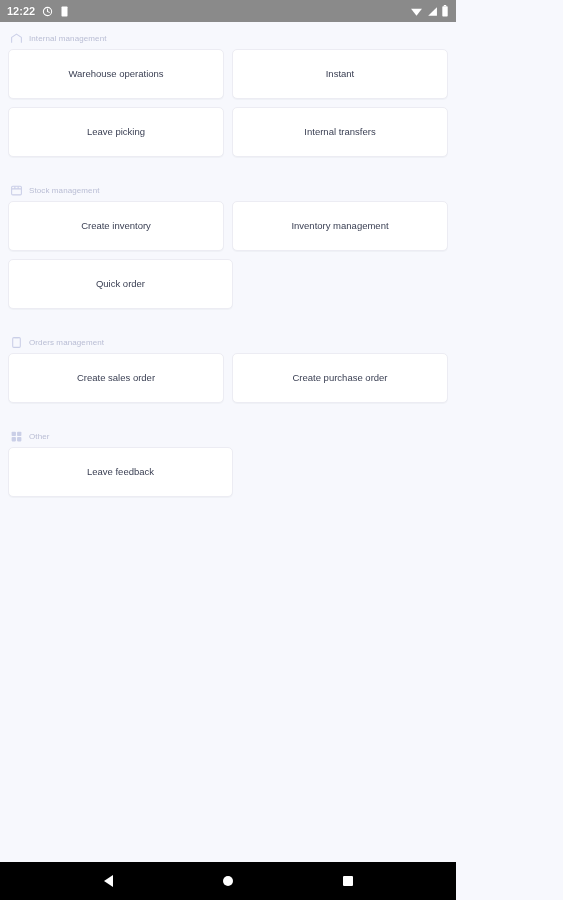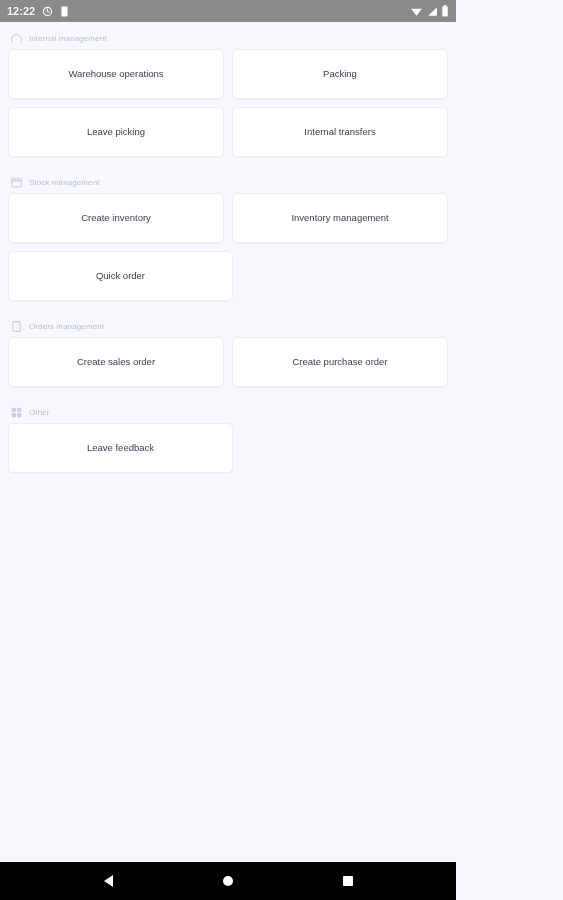--- a/index.html
+++ b/index.html
@@ -95,21 +95,21 @@
     padding: 0 8px;
     overflow: hidden;
   }
 
   .section-header {
     display: flex;
     align-items: center;
     gap: 6px;
     height: 18px;
     padding: 0 2px;
-    margin-top: 16px;
+    margin-top: 24px;
     margin-bottom: 2px;
   }
   .section-header:first-child { margin-top: 7px; }
   .section-icon {
     width: 13px;
     height: 13px;
     flex: 0 0 13px;
     display: block;
     opacity: .85;
   }
@@ -235,21 +235,21 @@
             <path d="M3 20 L3 10 L12 4 L21 10 L21 20" fill="none" stroke="#c3c8e4" stroke-width="2" stroke-linejoin="round"></path>
           </svg>
         </span>
         <span class="section-label">Internal management</span>
       </div>
       <div class="card-row">
         <div class="tile">
           <span class="tile-label">Warehouse operations</span>
         </div>
         <div class="tile">
-          <span class="tile-label">Packing</span>
+          <span class="tile-label">Instant</span>
         </div>
       </div>
       <div class="card-row">
         <div class="tile">
           <span class="tile-label">Leave picking</span>
         </div>
         <div class="tile">
           <span class="tile-label">Internal transfers</span>
         </div>
       </div>

